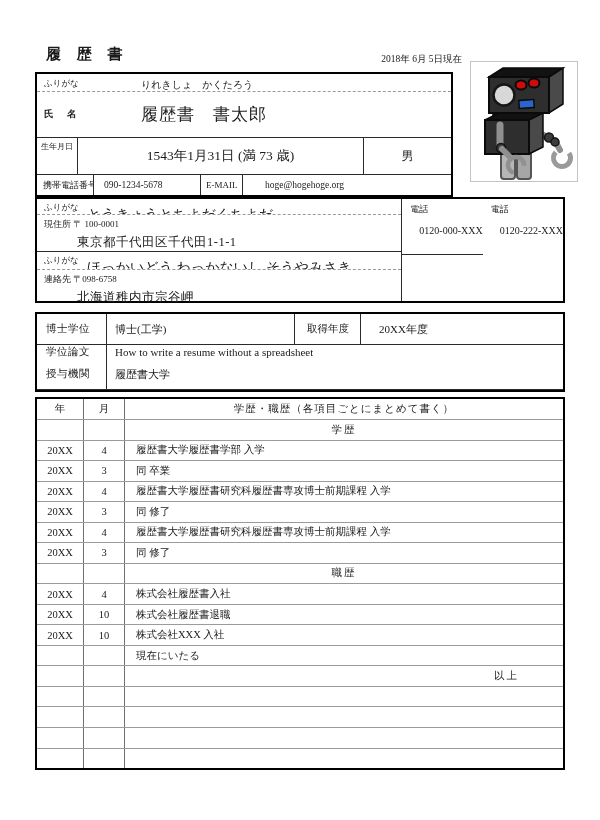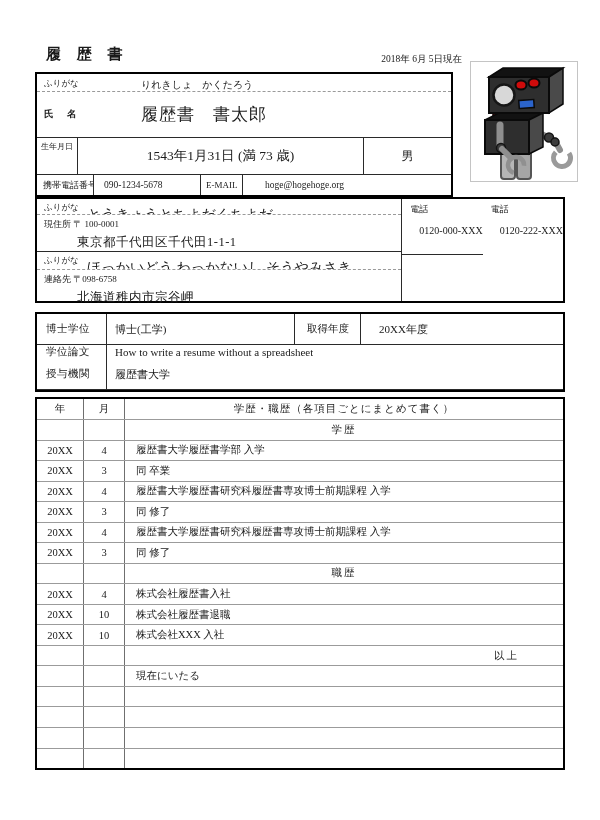--- a/index.html
+++ b/index.html
@@ -250,32 +250,32 @@
     <div class="h-row">
       <div class="cell y">20XX</div>
       <div class="cell m">10</div>
       <div class="cell d">株式会社履歴書退職</div>
     </div>
     <div class="h-row">
       <div class="cell y">20XX</div>
       <div class="cell m">10</div>
       <div class="cell d">株式会社XXX 入社</div>
     </div>
+    <div class="h-row">
+      <div class="cell y"></div>
+      <div class="cell m"></div>
+      <div class="cell d">現在にいたる</div>
+    </div>
     <div class="h-row h-end">
       <div class="cell y"></div>
       <div class="cell m"></div>
       <div class="cell d">以上</div>
     </div>
     <div class="h-row">
       <div class="cell y"></div>
-      <div class="cell m"></div>
-      <div class="cell d">現在にいたる</div>
-    </div>
-    <div class="h-row">
-      <div class="cell y"></div>
         <div class="cell m"></div>
         <div class="cell d"></div>
     </div>
     <div class="h-row">
       <div class="cell y"></div>
         <div class="cell m"></div>
         <div class="cell d"></div>
     </div>
     <div class="h-row">
       <div class="cell y"></div>

